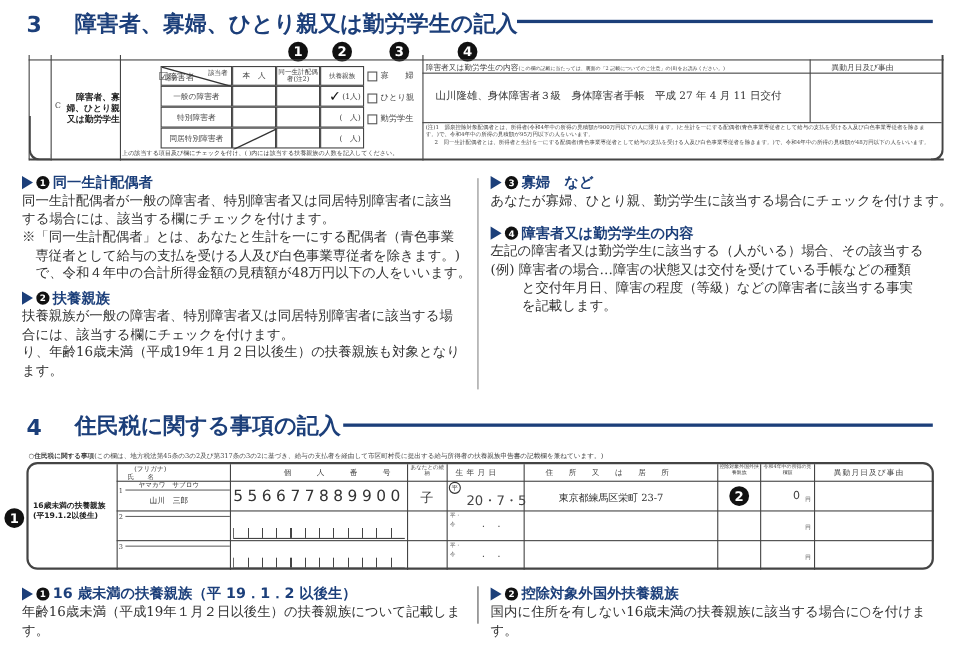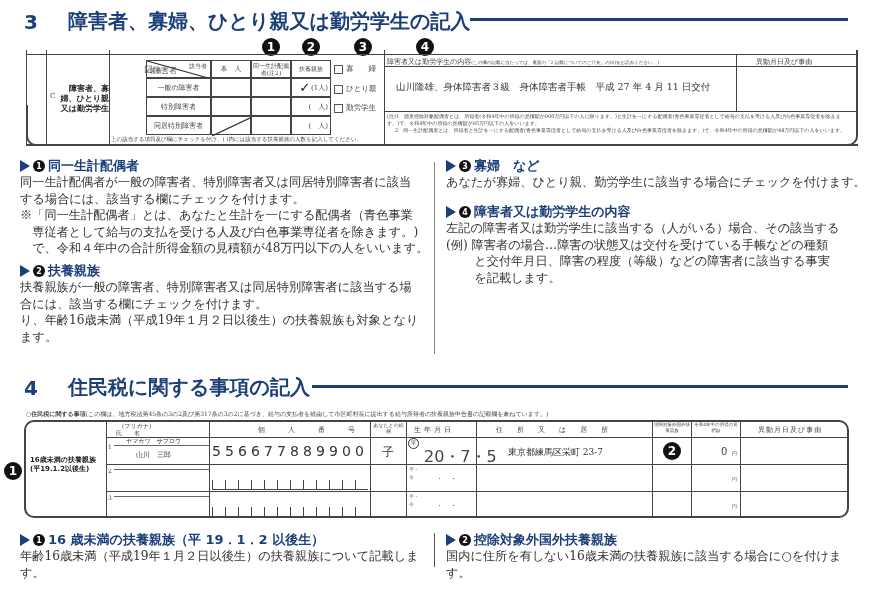--- a/index.html
+++ b/index.html
@@ -198,21 +198,21 @@
     <span class="digit" style="left:65px; top:3px;">7</span>
     <span class="digit" style="left:78px; top:3px;">8</span>
     <span class="digit" style="left:91px; top:3px;">8</span>
     <span class="digit" style="left:104px; top:3px;">9</span>
     <span class="digit" style="left:117px; top:3px;">9</span>
     <span class="digit" style="left:130px; top:3px;">0</span>
     <span class="digit" style="left:143px; top:3px;">0</span>
   </div>
   <div class="txt hand" style="left:356px; top:22px; font-size:12px;">子</div>
   <div class="abs" style="left:382px; top:16px; width:11px; height:11px; border:1px solid #333; border-radius:50%; font-size:6px; display:flex; align-items:center; justify-content:center;">平</div>
-  <div class="txt" style="left:398px; top:25px; font-size:16px; font-family:'DejaVu Sans',sans-serif;">20・7・5</div>
+  <div class="txt" style="left:398px; top:25px; font-size:12px; font-family:'DejaVu Sans',sans-serif;">20・7・5</div>
   <div class="txt hand" style="left:482px; top:24px; font-size:9px;">東京都練馬区栄町 23-7</div>
   <span class="circ abs" style="left:637px; top:20px;">2</span>
   <div class="txt" style="left:695px; top:24px; font-size:10px; font-family:'DejaVu Sans',sans-serif;">0</div>
   <div class="txt" style="left:706px; top:28px; font-size:5px;">円</div>
 
   <div class="txt" style="left:82px; top:45px; font-size:6px;">2</div>
   <div class="hline" style="left:88px; top:47px; width:95px; background:#666;"></div>
   <div class="abs" style="left:186px; top:58px; width:156px; height:10px; border-bottom:1px solid #444; background:repeating-linear-gradient(90deg,#444 0 1px,transparent 1px 13px);"></div>
   <div class="abs" style="left:383px; top:43px; width:8px; font-size:5px; line-height:8px; color:#666;">平・令</div>
   <div class="txt" style="left:410px; top:52px; font-size:7px;">・　・</div>

